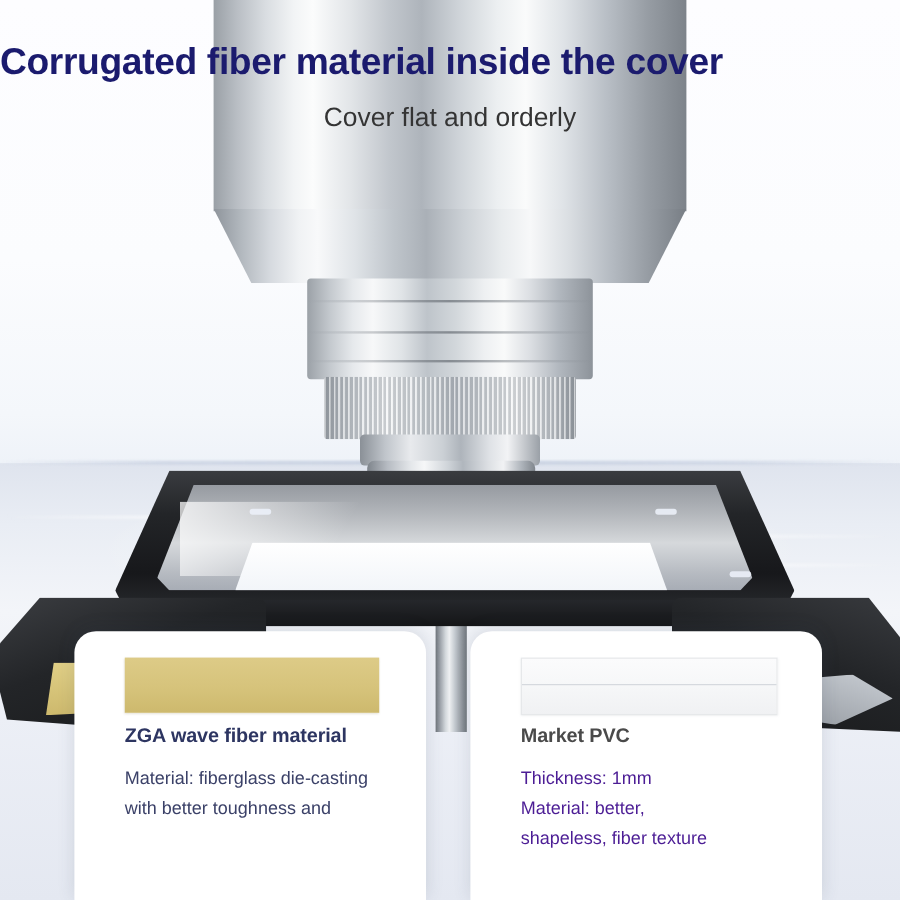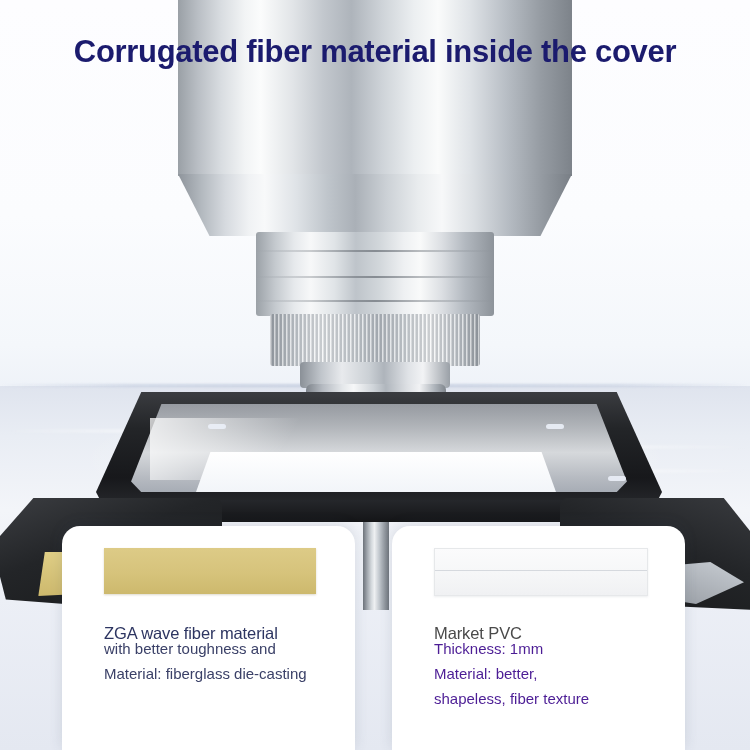--- a/index.html
+++ b/index.html
@@ -194,31 +194,31 @@
   .card-left{left:62px;}
   .card-right{left:392px;}
   .swatch{position:absolute;left:42px;top:22px;width:212px;height:46px;}
   .swatch-gold{background:linear-gradient(180deg,#ddcb87 0%,#d6c37b 55%,#cdb96d 100%);
     box-shadow:0 1px 2px rgba(120,105,50,.25);}
   .swatch-pvc{background:linear-gradient(180deg,#fbfbfc 0%,#f6f7f8 50%,#f0f1f3 100%);
     border:1px solid #e6e8ea;
     box-shadow:0 1px 2px rgba(150,155,165,.18);}
   .swatch-pvc::after{content:"";position:absolute;left:0;top:46%;width:100%;height:1px;
     background:rgba(205,209,215,.8);}
-  .card-title{position:absolute;left:42px;top:98px;font-size:16.5px;font-weight:normal;
+  .card-title{position:absolute;left:42px;top:78px;font-size:16.5px;font-weight:bold;
     letter-spacing:-.1px;}
   .card-lines{position:absolute;left:42px;top:110px;width:228px;font-size:15px;line-height:25px;}
   .card-left .card-title{color:#2d3561;}
   .card-left .card-lines{color:#3b4168;}
   .card-right .card-title{color:#4a4a4a;}
   .card-right .card-lines{color:#4c1d95;}
 
   
   .headline{
-    position:absolute;left:0;top:34px;width:750px;text-align:center;
+    position:absolute;left:0;top:34px;width:750px;text-align:left;
     font-size:31px;font-weight:bold;color:#1b1b6e;letter-spacing:-.3px;
   }
   .subtitle{
     position:absolute;left:0;top:85px;width:750px;text-align:center;
     font-size:22px;color:#343434;
   }
 </style>
 </head>
 <body>
 
@@ -269,30 +269,31 @@
 
   <div class="case-back-left"></div>
   <div class="pad-left"></div>
   <div class="case-back-right"></div>
   <div class="case-back-right-edge"></div>
 
   <div class="card card-left">
     <div class="swatch swatch-gold"></div>
     <div class="card-title">ZGA wave fiber material</div>
     <div class="card-lines">
+      <div>Material: fiberglass die-casting</div>
       <div>with better toughness and</div>
-      <div>Material: fiberglass die-casting</div>
     </div>
   </div>
 
   <div class="card card-right">
     <div class="swatch swatch-pvc"></div>
     <div class="card-title">Market PVC</div>
     <div class="card-lines">
       <div>Thickness: 1mm</div>
       <div>Material: better,</div>
       <div>shapeless, fiber texture</div>
     </div>
   </div>
 
   <div class="headline">Corrugated fiber material inside the cover</div>
+  <div class="subtitle">Cover flat and orderly</div>
 
 </div>
 
 </body></html>

